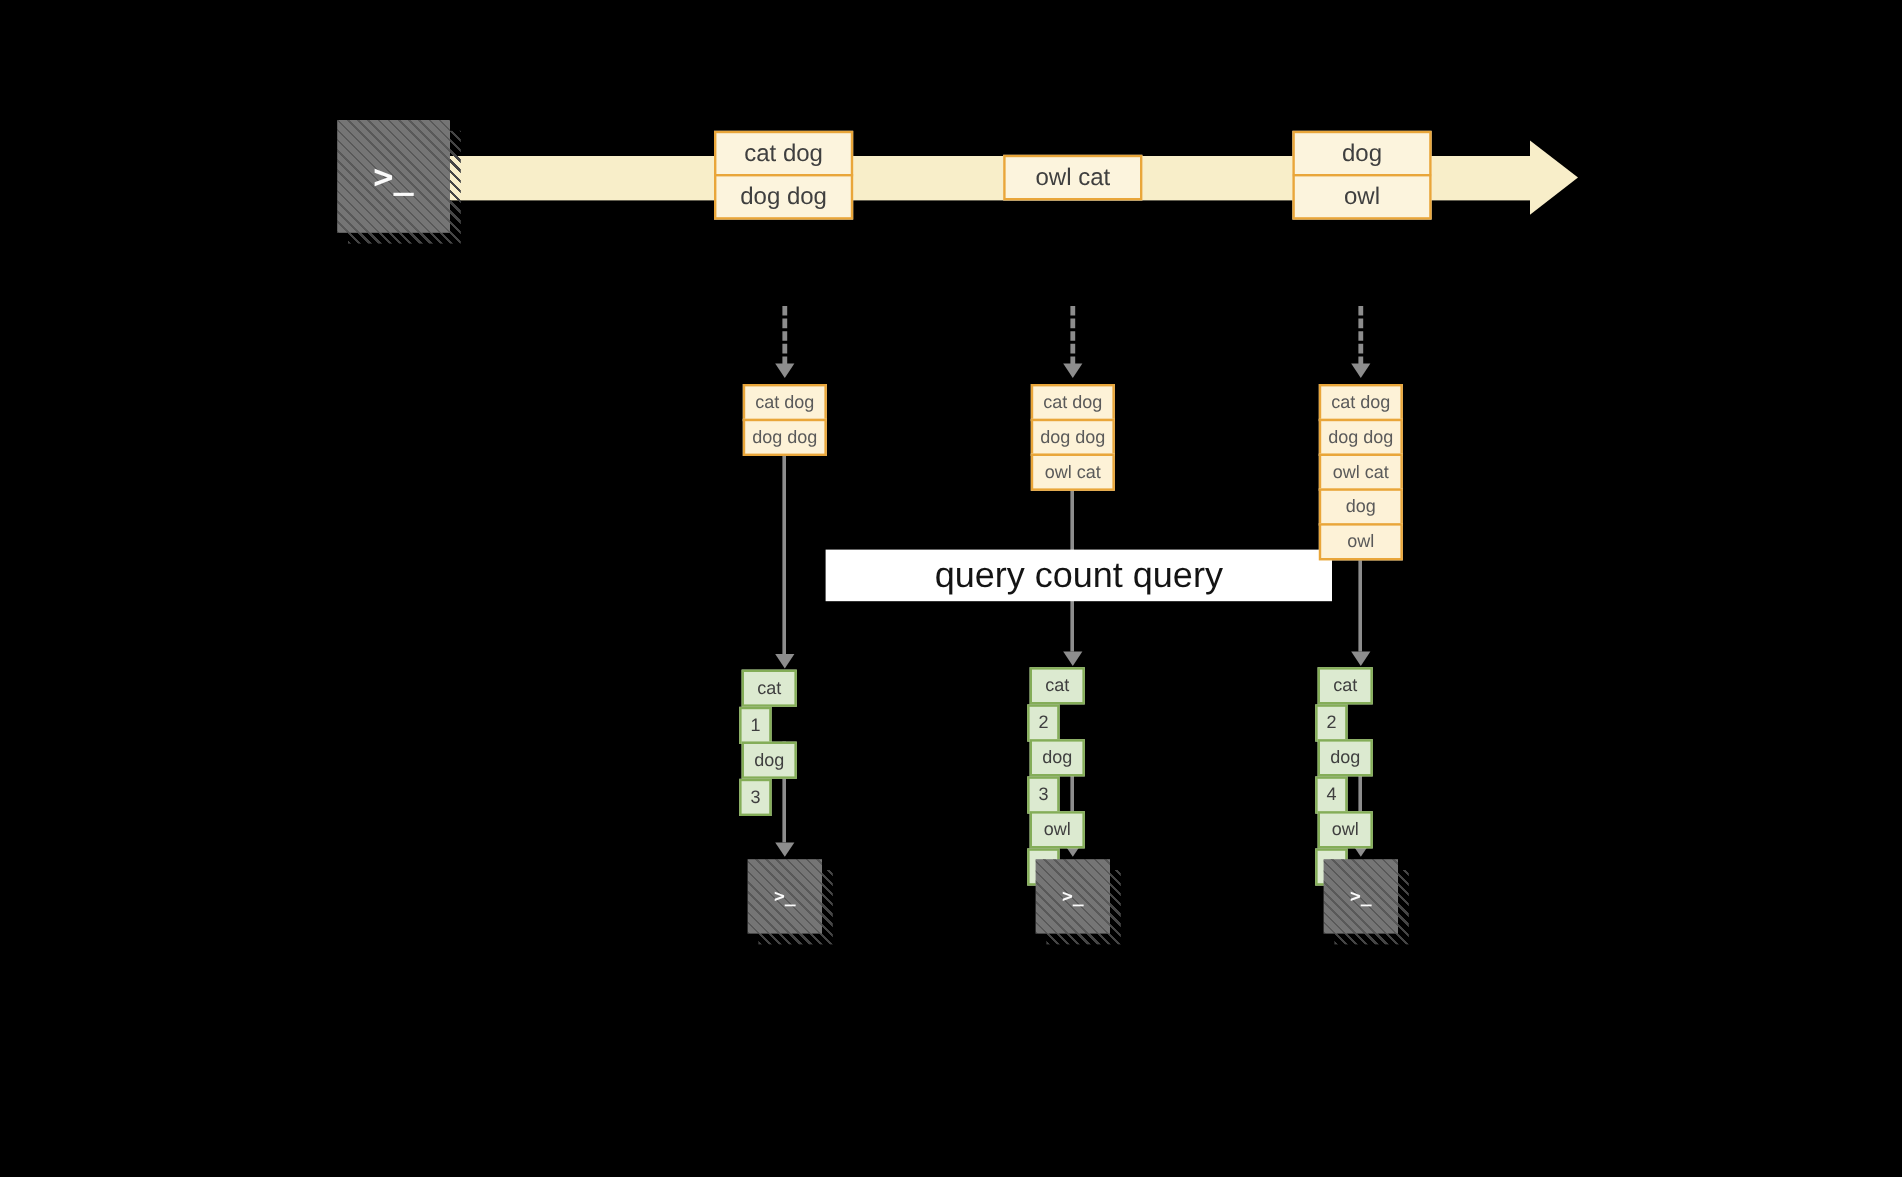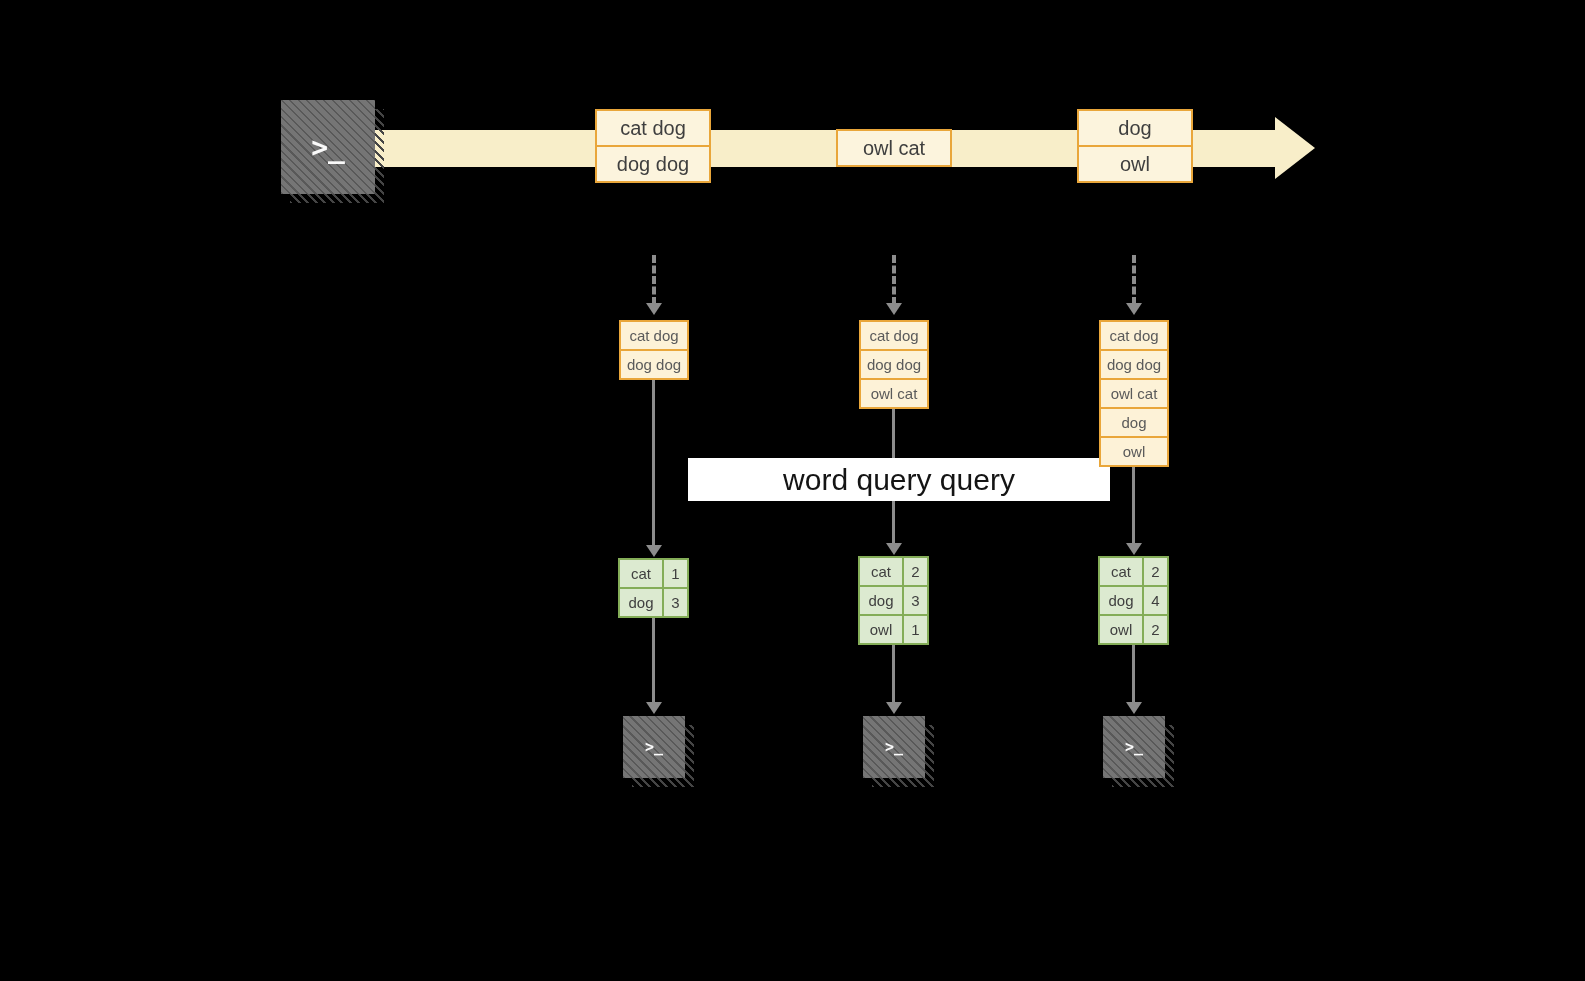--- a/index.html
+++ b/index.html
@@ -31,21 +31,21 @@
   .vhead { position:absolute; width:0; height:0; border-left:8px solid transparent;
     border-right:8px solid transparent; border-top:12px solid #8d8d8d; z-index:1; }
 
   
   .banner { position:absolute; left:688px; top:458px; width:422px; height:43px; background:#ffffff;
     z-index:3; display:flex; align-items:center; justify-content:center;
     font-size:30px; color:#141414; }
 
   
   .ctable { position:absolute; display:flex; flex-direction:column; z-index:2; }
-  .crow { display:flex; }
+  .crow { display:flex;flex-direction:column; }
   .crow + .crow { margin-top:-2px; }
   .cell { height:31px; border:2px solid #84ad58; background:#dcead0; color:#3f3f3f; font-size:15px;
     display:flex; align-items:center; justify-content:center; }
   .cword { width:46px; }
   .ccnt { width:27px; margin-left:-2px; }
 
   
   .terminal { position:absolute; z-index:2; }
   .terminal .tshadow { position:absolute; left:9px; top:9px; width:100%; height:100%;
     background:repeating-linear-gradient(45deg, #454545 0 2px, transparent 2px 6px); }
@@ -102,21 +102,21 @@
     <div class="rbox">owl</div>
   </div>
 
   <div class="vline" style="left:652px;top:380px;height:165px;"></div>
   <div class="vhead" style="left:646px;top:545px;"></div>
   <div class="vline" style="left:892px;top:409px;height:134px;"></div>
   <div class="vhead" style="left:886px;top:543px;"></div>
   <div class="vline" style="left:1132px;top:467px;height:76px;"></div>
   <div class="vhead" style="left:1126px;top:543px;"></div>
 
-  <div class="banner">word query query</div>
+  <div class="banner">query count query</div>
 
   <div class="ctable" style="left:618px;top:558px;">
     <div class="crow">
       <div class="cell cword">cat</div>
       <div class="cell ccnt">1</div>
     </div>
     <div class="crow">
       <div class="cell cword">dog</div>
       <div class="cell ccnt">3</div>
     </div>

